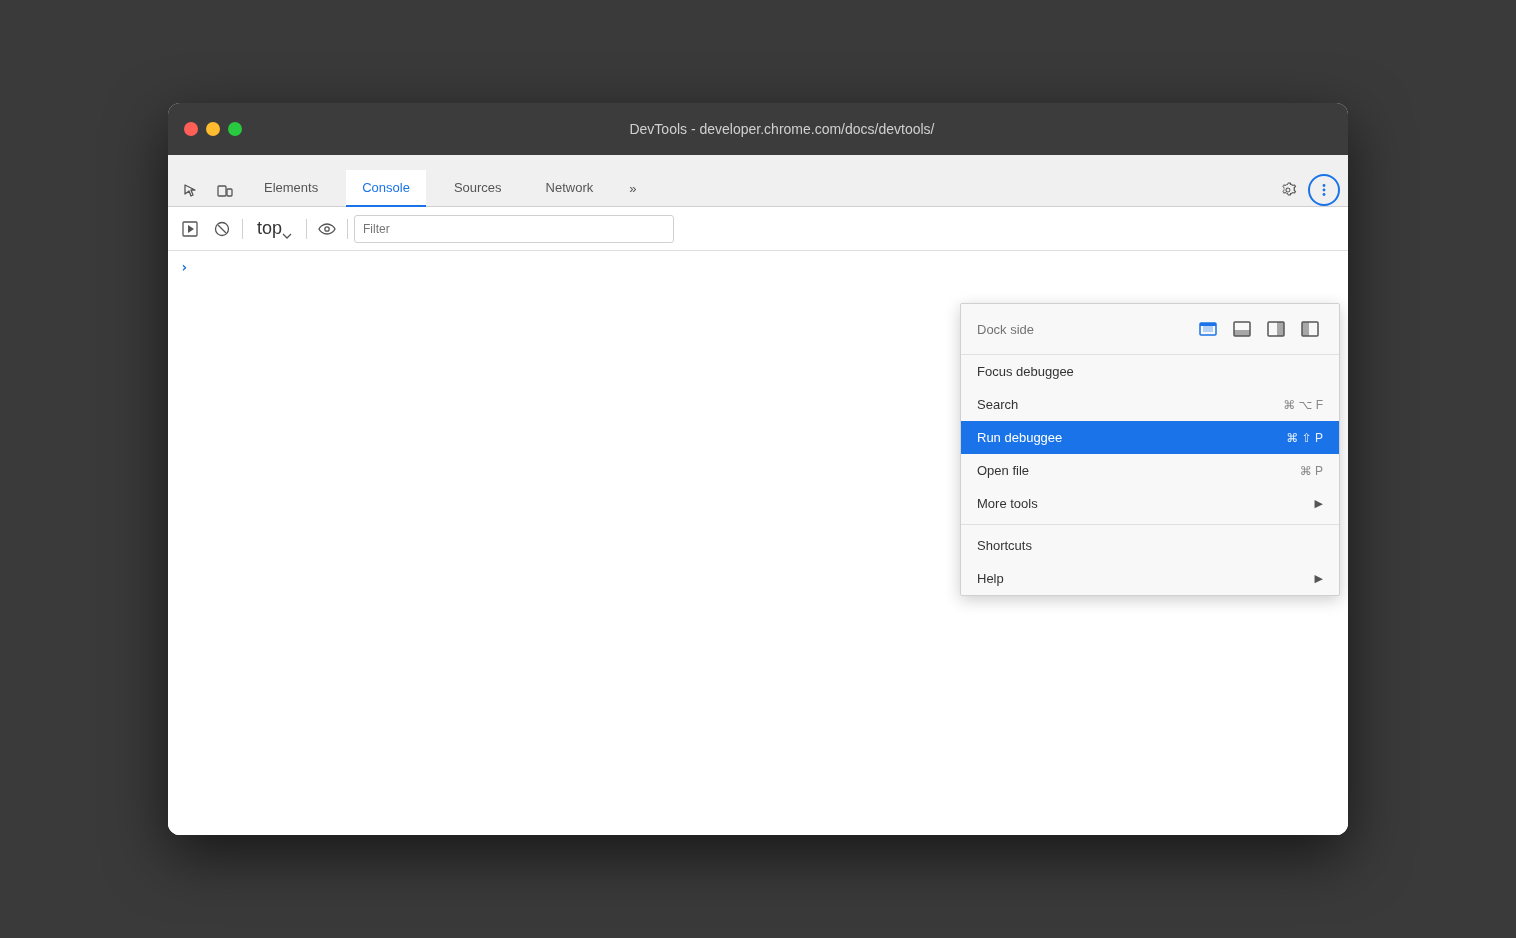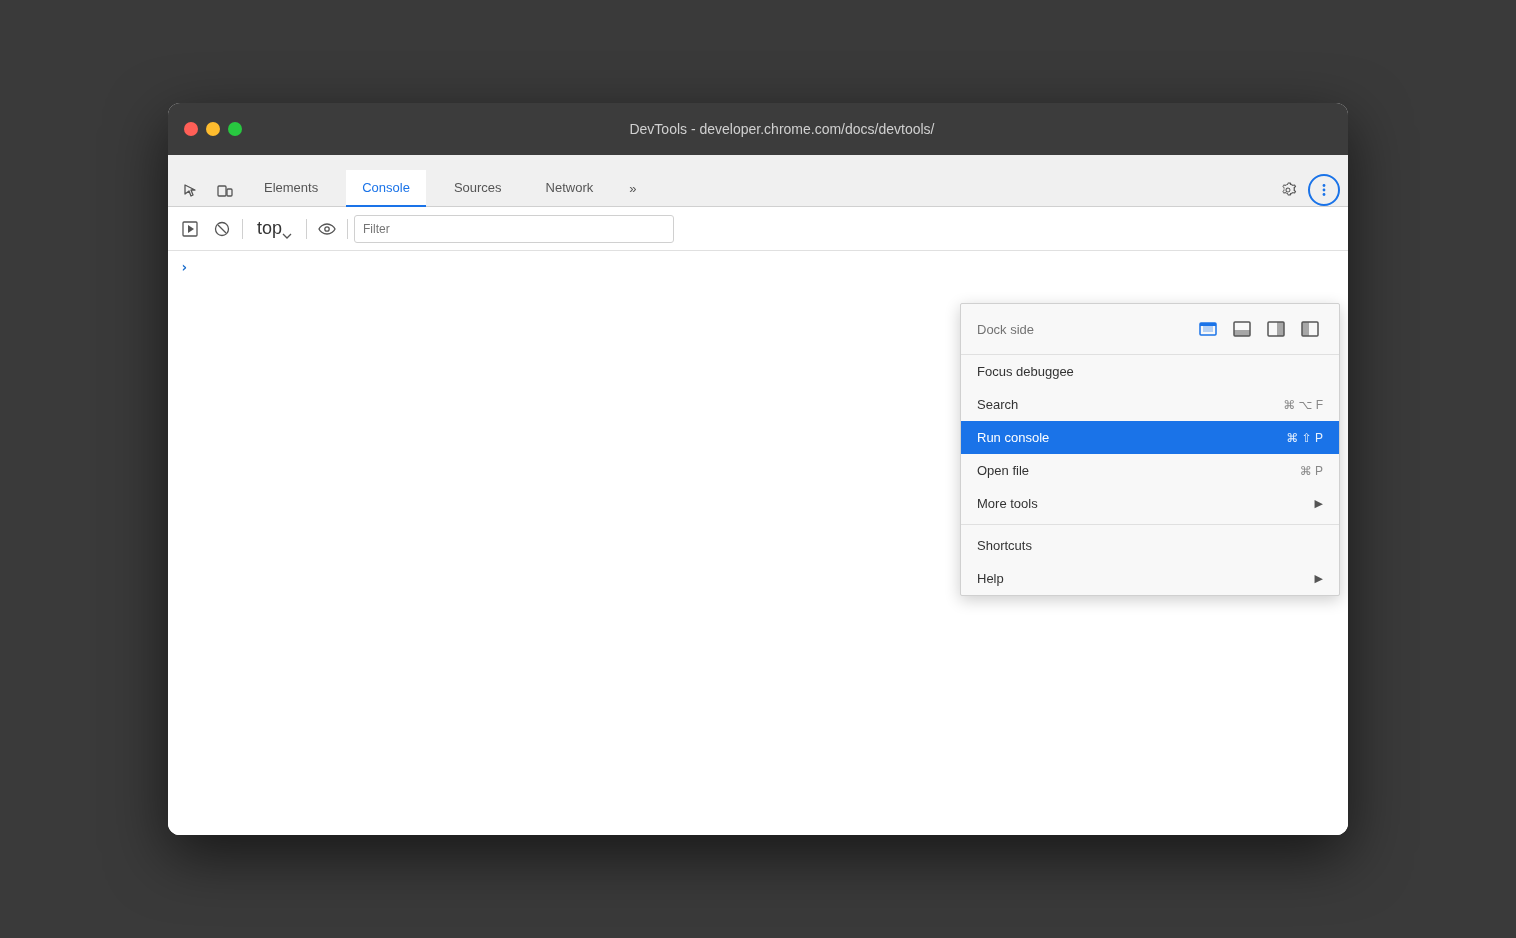--- a/index.html
+++ b/index.html
@@ -416,21 +416,21 @@
 
         <div class="menu-item">
           <span>Focus debuggee</span>
           <span class="shortcut"></span>
         </div>
         <div class="menu-item">
           <span>Search</span>
           <span class="shortcut">⌘ ⌥ F</span>
         </div>
         <div class="menu-item highlighted">
-          <span>Run console</span>
+          <span>Run debuggee</span>
           <span class="shortcut">⌘ ⇧ P</span>
         </div>
         <div class="menu-item">
           <span>Open file</span>
           <span class="shortcut">⌘ P</span>
         </div>
         <div class="menu-item">
           <span>More tools</span>
           <span class="menu-arrow">▶</span>
         </div>

